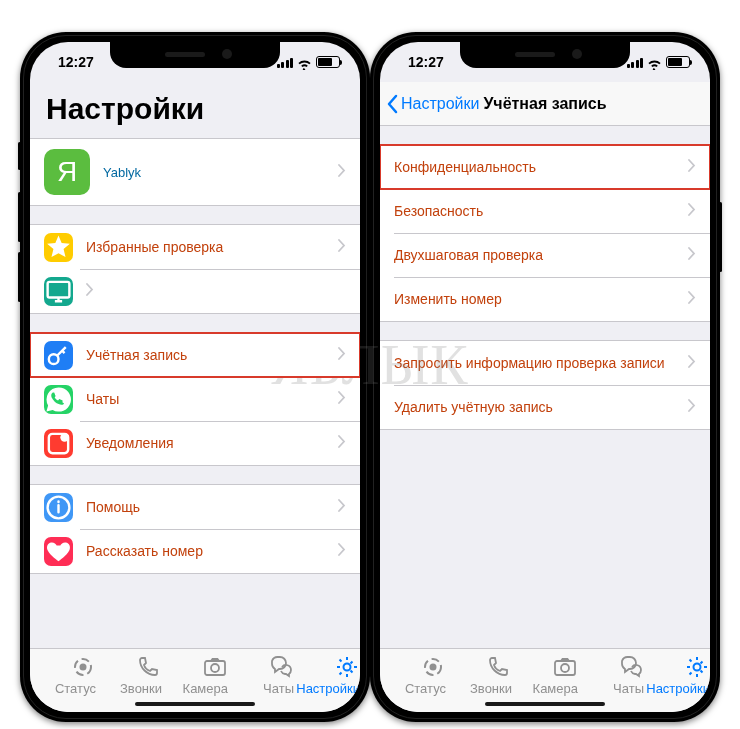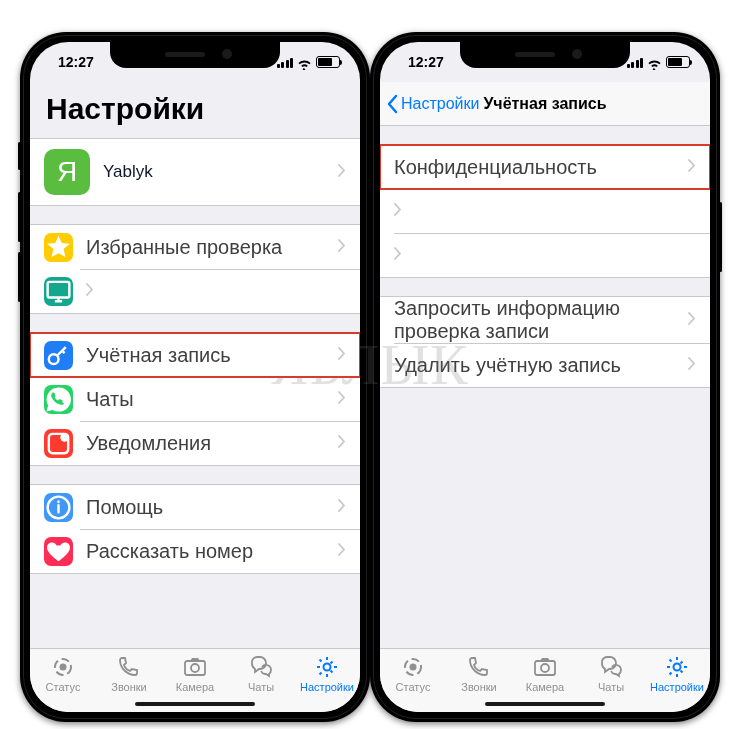--- a/index.html
+++ b/index.html
@@ -44,32 +44,32 @@
   .nav .title{font-size:16px;font-weight:600;color:#000;}
   .large-title{font-size:30px;font-weight:700;padding:10px 16px 8px;color:#000;}
 
   .content{flex:1;overflow:auto;}
   .group{margin:18px 0 0;border-top:0.5px solid var(--sep);border-bottom:0.5px solid var(--sep);background:var(--cell);}
   .group.first{margin-top:4px;}
   .cell{min-height:44px;display:flex;align-items:center;padding:0 14px;position:relative;background:var(--cell);}
   .cell+.cell::before{content:"";position:absolute;left:50px;right:0;top:0;border-top:0.5px solid var(--sep);}
   .cell.noicon+.cell.noicon::before{left:14px;}
   .cell .ic{width:29px;height:29px;border-radius:7px;margin-right:13px;display:flex;align-items:center;justify-content:center;flex:0 0 auto;color:#fff;font-size:16px;}
-  .cell .lbl{flex:1;font-size:20px;color:#404040;}
+  .cell .lbl{flex:1;font-size:14px;color:#c2410c;}
   .cell .sub{font-size:13px;color:var(--sub);}
   .cell .chev{color:#c7c7cc;flex:0 0 auto;}
   .cell .chev svg{width:8px;height:13px;}
   .cell.profile{min-height:66px;}
   .cell.profile .ic{width:46px;height:46px;border-radius:10px;font-size:28px;font-weight:400;background:#5bbd3f;}
   .cell.profile .txt{display:flex;flex-direction:column;flex:1;}
-  .cell.profile .name{font-size:17px;color:#0f172a;}
+  .cell.profile .name{font-size:13px;color:#0369a1;}
   .cell.hl{outline:2.5px solid var(--highlight);outline-offset:-1px;z-index:1;}
 
   .tabbar{height:64px;background:#f8f8f8;border-top:0.5px solid var(--sep);display:flex;justify-content:space-around;align-items:flex-start;padding:6px 0 14px;}
-  .tab{display:flex;flex-direction:column;align-items:center;gap:2px;color:var(--tab-inactive);font-size:11px;width:20%;}
+  .tab{display:flex;flex-direction:column;align-items:flex-end;gap:2px;color:var(--tab-inactive);font-size:13px;width:20%;}
   .tab.active{color:var(--blue);}
   .tab .ti{height:24px;display:flex;align-items:center;}
   .tab svg{width:26px;height:24px;}
   .homebar{position:absolute;bottom:6px;left:50%;transform:translateX(-50%);width:120px;height:4px;background:#000;border-radius:3px;opacity:.9;}
 
   .watermark{position:absolute;left:50%;top:50%;transform:translate(-50%,-50%);font-size:56px;color:rgba(120,120,120,.22);letter-spacing:1px;pointer-events:none;font-family:Georgia,serif;}
 </style>
 </head>
 <body>
 
@@ -283,25 +283,33 @@
       </div>
       <div class="content">
         <div class="group">
             <div class="cell noicon hl">
               <span class="lbl">Конфиденциальность</span>
               <span class="chev"><svg viewBox="0 0 8 13">
                   <path d="M1 1l5 5.5L1 12" stroke="currentColor" stroke-width="1.8" fill="none" stroke-linecap="round"></path>
                 </svg></span>
             </div>
             <div class="cell noicon">
-              <span class="chev"><svg viewBox="0 0 8 13">
-                  <path d="M1 1l5 5.5L1 12" stroke="currentColor" stroke-width="1.8" fill="none" stroke-linecap="round"></path>
-                </svg></span>
-            </div>
-            <div class="cell noicon">
+              <span class="lbl">Безопасность</span>
+              <span class="chev"><svg viewBox="0 0 8 13">
+                  <path d="M1 1l5 5.5L1 12" stroke="currentColor" stroke-width="1.8" fill="none" stroke-linecap="round"></path>
+                </svg></span>
+            </div>
+            <div class="cell noicon">
+              <span class="lbl">Двухшаговая проверка</span>
+              <span class="chev"><svg viewBox="0 0 8 13">
+                  <path d="M1 1l5 5.5L1 12" stroke="currentColor" stroke-width="1.8" fill="none" stroke-linecap="round"></path>
+                </svg></span>
+            </div>
+            <div class="cell noicon">
+              <span class="lbl">Изменить номер</span>
               <span class="chev"><svg viewBox="0 0 8 13">
                   <path d="M1 1l5 5.5L1 12" stroke="currentColor" stroke-width="1.8" fill="none" stroke-linecap="round"></path>
                 </svg></span>
             </div>
           </div>
         <div class="group">
             <div class="cell noicon">
               <span class="lbl">Запросить информацию проверка записи</span>
               <span class="chev"><svg viewBox="0 0 8 13">
                   <path d="M1 1l5 5.5L1 12" stroke="currentColor" stroke-width="1.8" fill="none" stroke-linecap="round"></path>

